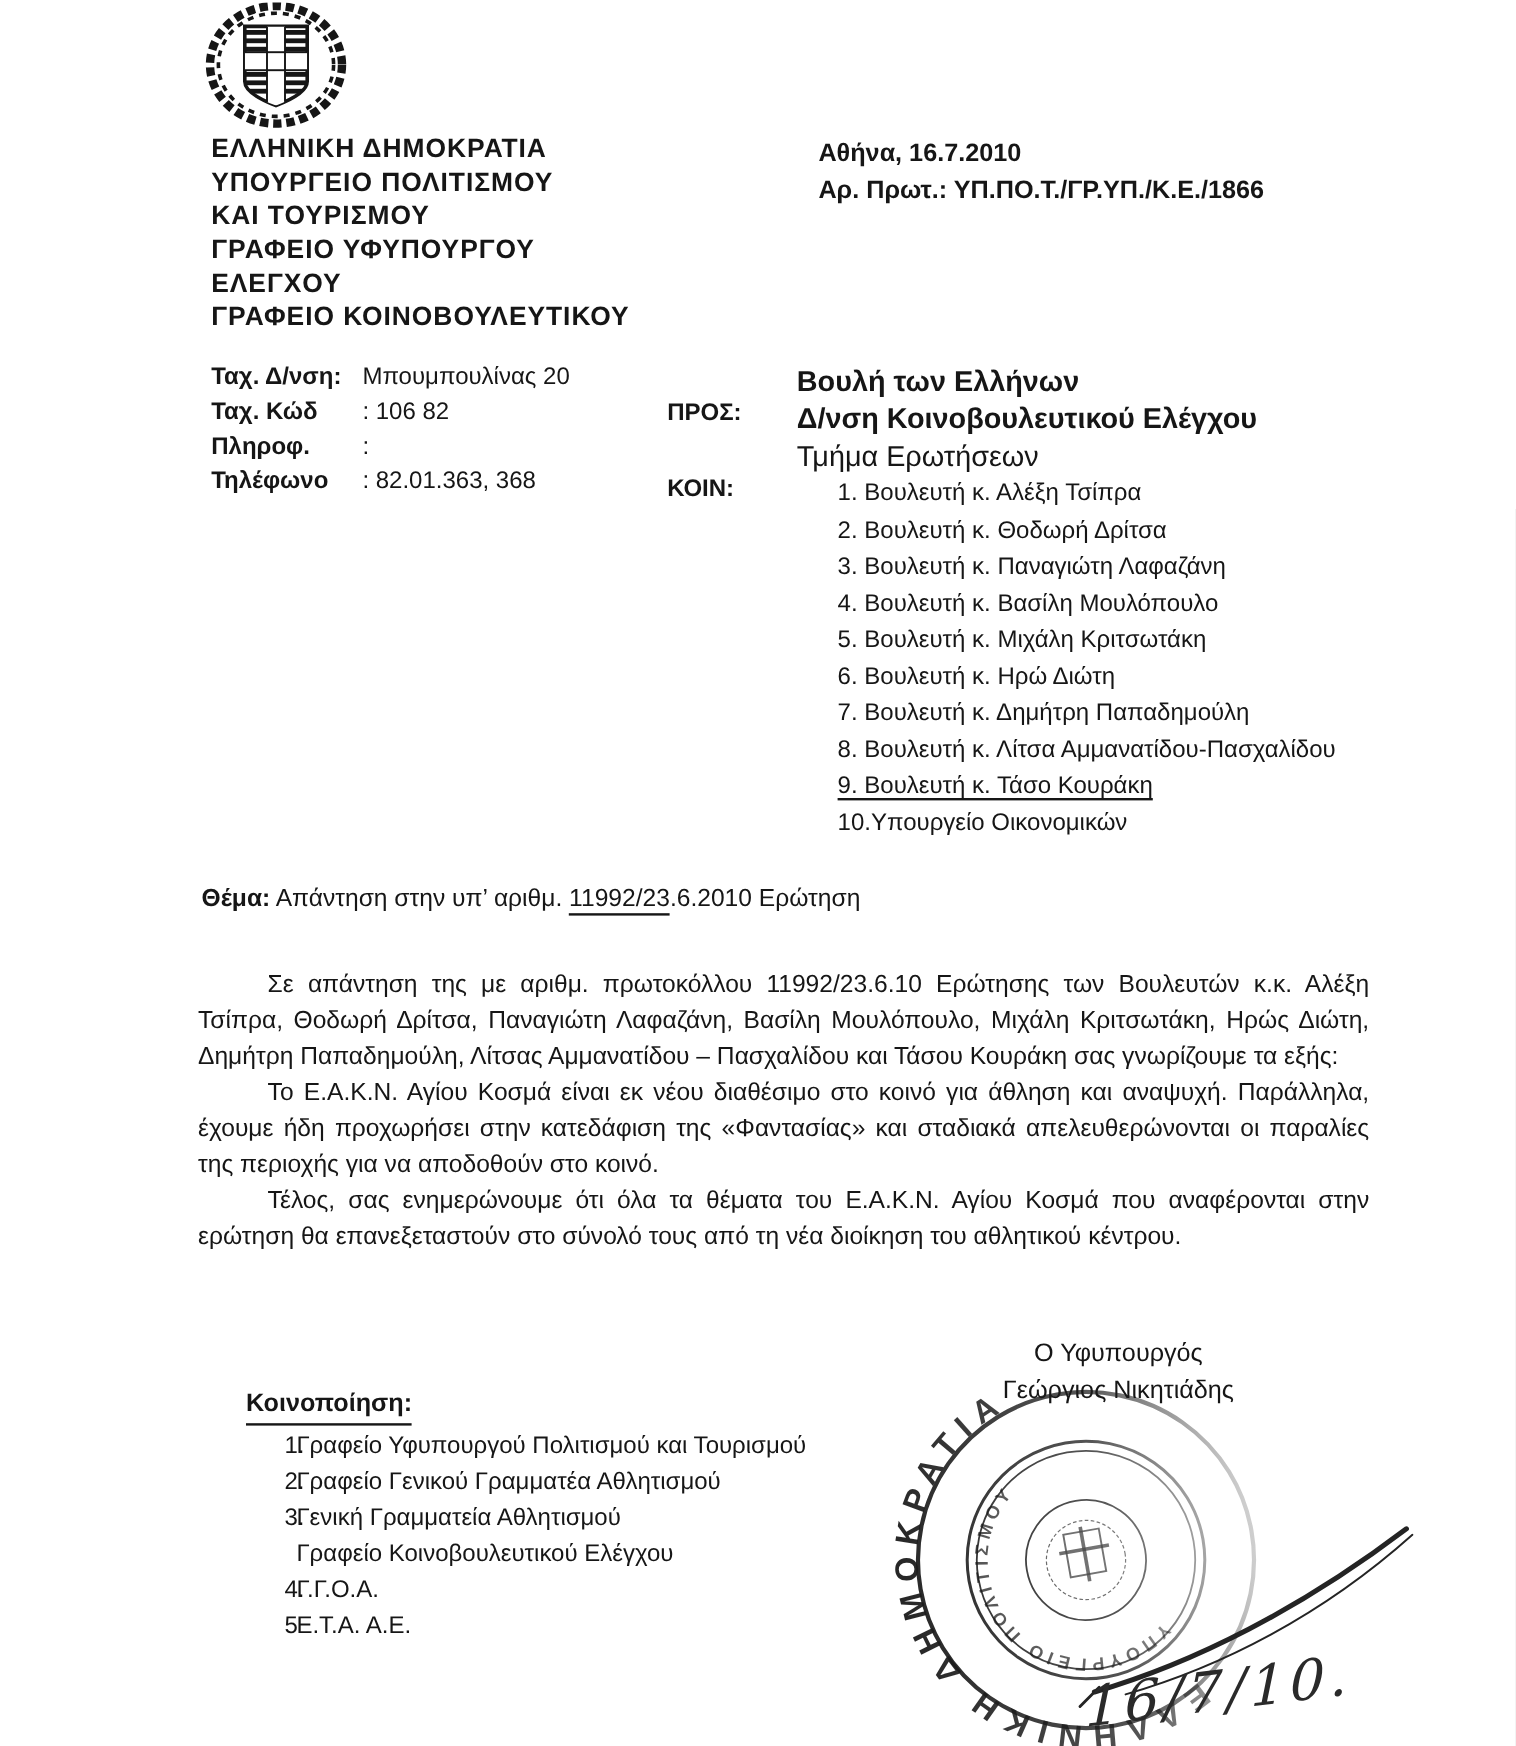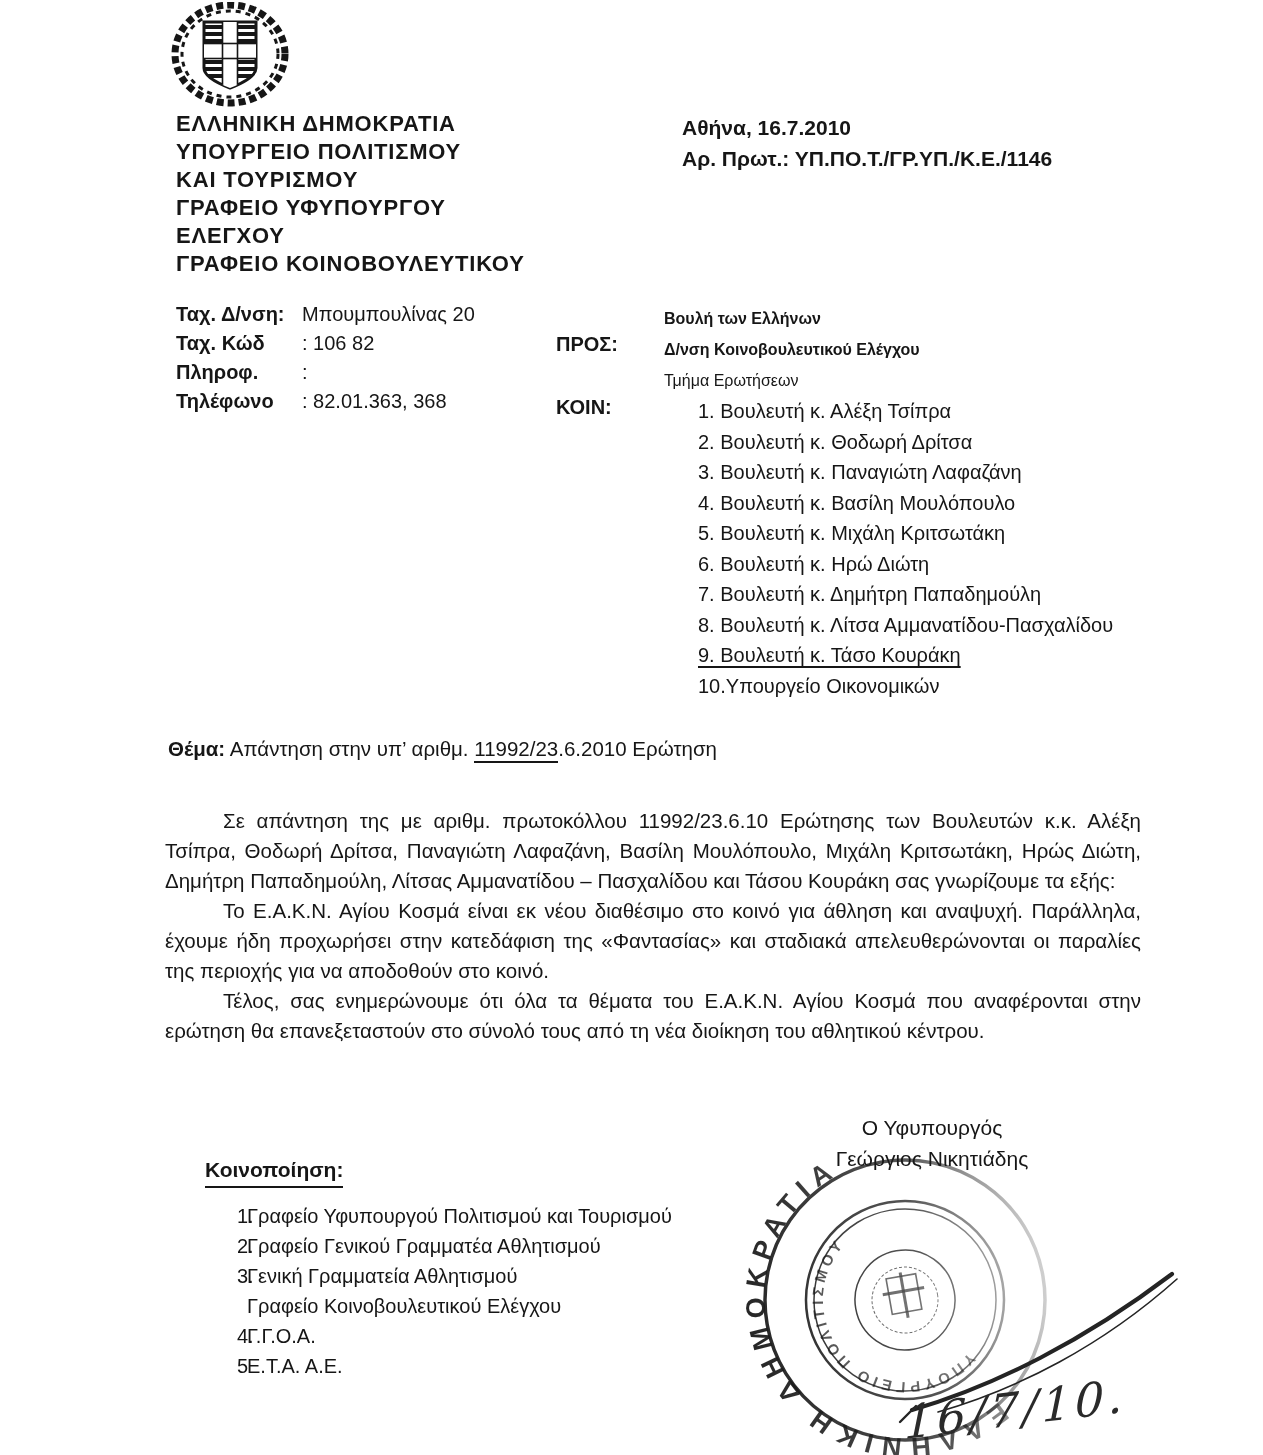--- a/index.html
+++ b/index.html
@@ -15,38 +15,38 @@
   
   .org-block{left:176px;top:110px;font-size:22px;line-height:28px;font-weight:bold;letter-spacing:0.8px;}
   .date-block{left:664px;top:112px;font-size:21px;line-height:31px;font-weight:bold;margin-left:18px;}
   
   .contact-block{left:176px;top:300px;font-size:20px;line-height:29px;width:390px;}
   .contact-row{display:flex;}
   .contact-label{font-weight:bold;min-width:126px;white-space:nowrap;}
   .contact-value{white-space:nowrap;}
   
   .to-label{left:556px;top:303px;font-size:20px;font-weight:bold;margin-top:30px;}
-  .to-lines{left:664px;top:303px;font-size:16px;line-height:31px;}
+  .to-lines{left:664px;top:303px;font-size:24px;line-height:31px;}
   .to-line-bold{font-weight:bold;}
   .cc-label{left:556px;top:396px;font-size:20px;font-weight:bold;}
   .cc-list{left:664px;top:396px;font-size:20px;line-height:30.5px;width:452px;}
   .cc-item{padding-left:34px;text-indent:-34px;margin-left:34px;}
   .cc-item.underlined{text-decoration:underline;text-decoration-thickness:2px;text-underline-offset:4px;}
   
   .subject-line{left:168px;top:737px;font-size:20.5px;width:980px;}
   .subject-label{font-weight:bold;}
   .num-underline{border-bottom:2px solid #161616;padding-bottom:1px;}
   
   .body-block{left:165px;top:806px;width:976px;font-size:20.5px;line-height:30px;text-align:justify;}
   .body-block p{margin:0;text-indent:58px;}
   
   .sig-block{left:798px;top:1112px;width:268px;text-align:center;font-size:21px;line-height:31px;}
   
   .dist-block{left:205px;top:1155px;font-size:20px;line-height:30px;}
-  .dist-heading{font-weight:bold;border-bottom:2.5px solid #161616;display:inline-block;padding-bottom:1px;margin-bottom:13px;font-size:21px;}
+  .dist-heading{font-weight:bold;border-bottom:2.5px solid #161616;display:inline-block;padding-bottom:1px;margin-bottom:2px;font-size:21px;}
   .dist-row{display:flex;}
   .dist-num{width:42px;padding-left:32px;box-sizing:border-box;}
   .dist-text{white-space:nowrap;}
   
   .stamp-svg{left:740px;top:1148px;}
 </style>
 </head>
 <body>
 
 <div class="page">
@@ -82,21 +82,21 @@
     <div>ΕΛΛΗΝΙΚΗ ΔΗΜΟΚΡΑΤΙΑ</div>
     <div>ΥΠΟΥΡΓΕΙΟ ΠΟΛΙΤΙΣΜΟΥ</div>
     <div>ΚΑΙ ΤΟΥΡΙΣΜΟΥ</div>
     <div>ΓΡΑΦΕΙΟ ΥΦΥΠΟΥΡΓΟΥ</div>
     <div>ΕΛΕΓΧΟΥ</div>
     <div>ΓΡΑΦΕΙΟ ΚΟΙΝΟΒΟΥΛΕΥΤΙΚΟΥ</div>
   </div>
 
   <div class="abs date-block">
     <div>Αθήνα, 16.7.2010</div>
-    <div>Αρ. Πρωτ.: ΥΠ.ΠΟ.Τ./ΓΡ.ΥΠ./Κ.Ε./1146</div>
+    <div>Αρ. Πρωτ.: ΥΠ.ΠΟ.Τ./ΓΡ.ΥΠ./Κ.Ε./1866</div>
   </div>
 
   <div class="abs contact-block">
     <div class="contact-row">
       <span class="contact-label">Ταχ. Δ/νση:</span>
       <span class="contact-value">Μπουμπουλίνας 20</span>
     </div>
     <div class="contact-row">
       <span class="contact-label">Ταχ. Κώδ</span>
       <span class="contact-value">: 106 82</span>

